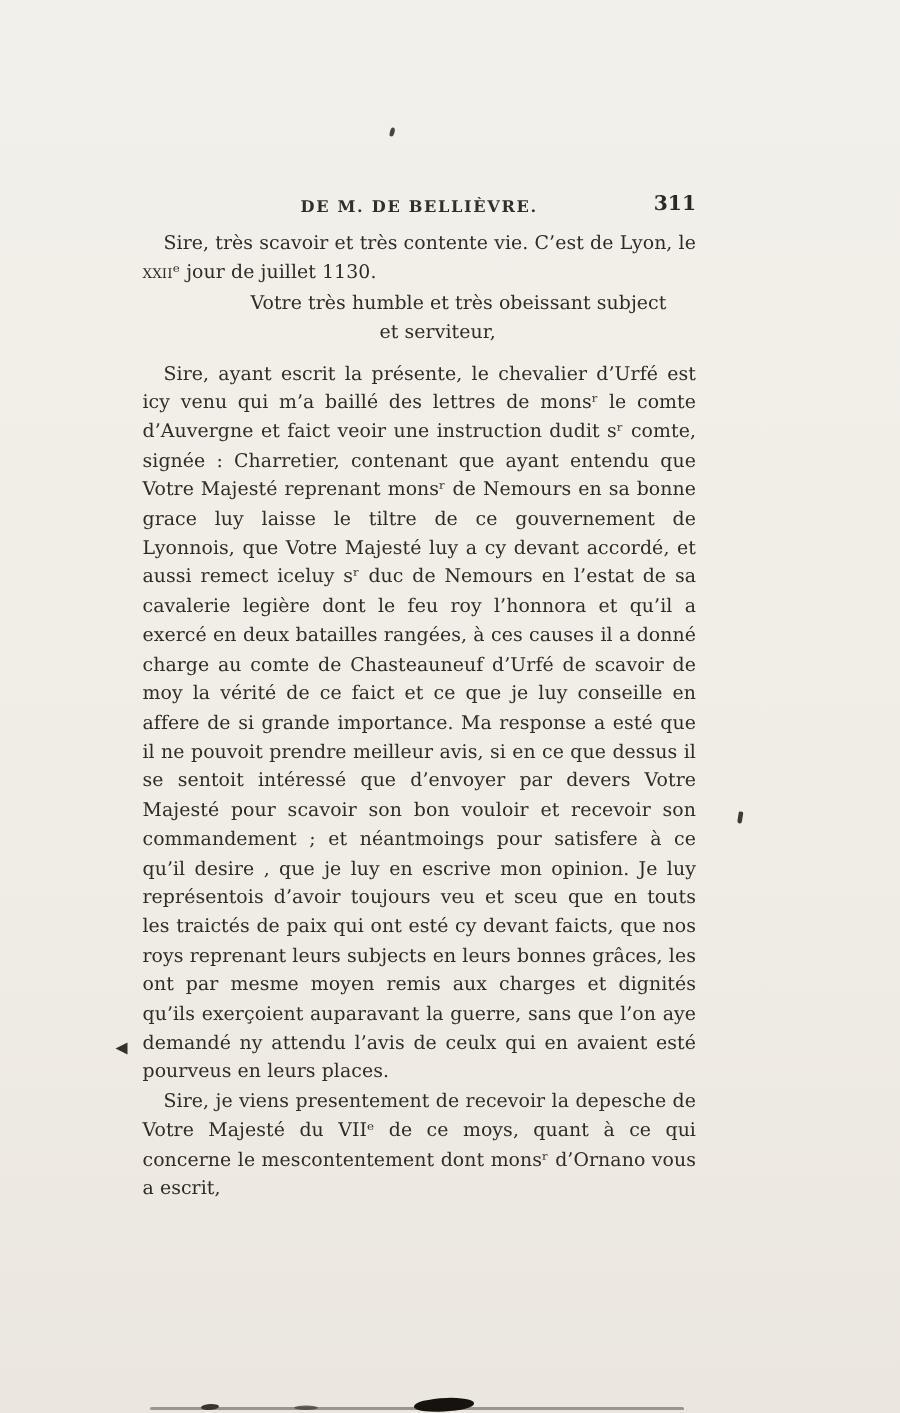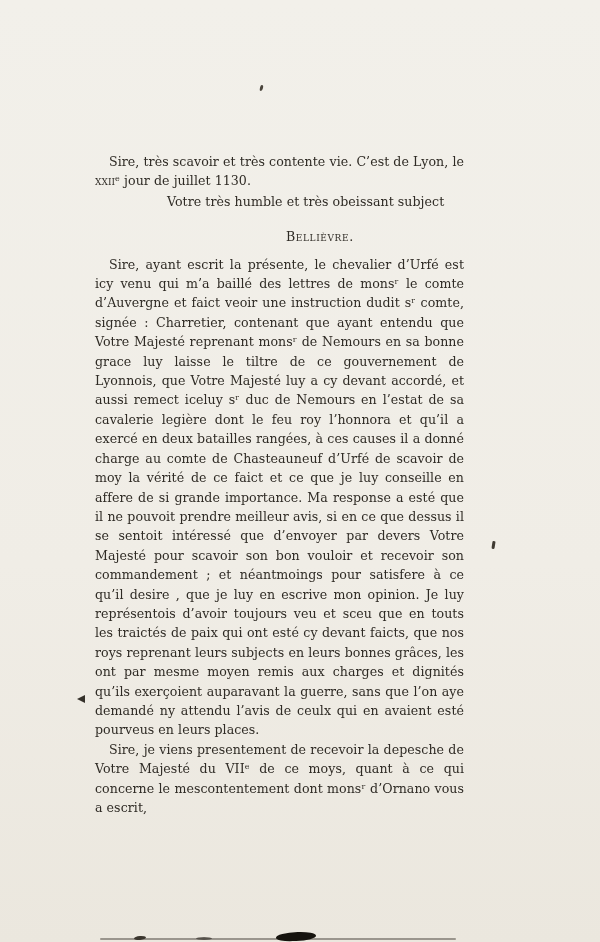--- a/index.html
+++ b/index.html
@@ -49,21 +49,21 @@
     text-align: justify;
     letter-spacing: 0.05px;
   }
   .text-block p { margin: 0; }
   .indent { text-indent: 14px; }
   .closing { margin: 1px 0 8px 0; }
   .closing div { white-space: nowrap; }
   .cl1 { padding-left: 72px; }
   .cl2 { padding-left: 158px; }
   .sig { padding-left: 191px; letter-spacing: 0.6px; }
-  .sc { font-variant: small-caps; margin-top: 16px; }
+  .sc { font-variant: small-caps; }
 
   
   .mark-top {
     position: absolute; left: 260px; top: 85px;
     width: 3px; height: 6px; background: #4a453c;
     border-radius: 50% 50% 60% 40%; transform: rotate(14deg);
   }
   .mark-right {
     position: absolute; left: 492px; top: 541px;
     width: 3px; height: 8px; background: #3f3a32;
@@ -97,29 +97,33 @@
     border-radius: 50%; opacity: 0.8;
   }
 </style>
 </head>
 <body>
 
 <div class="page">
 
   <span class="mark-top"></span>
 
+  <header class="running-head">
+    <span class="head-title">DE M. DE BELLIÈVRE.</span>
+    <span class="head-page">311</span>
+  </header>
 
   <main class="text-block">
 
 
     <p class="indent"><span>Sire, très scavoir et très contente vie. C’est de Lyon, le </span><span class="sc">xxiiᵉ</span><span> jour de juillet 1130.</span></p>
 
     <div class="closing">
       <div class="cl1">Votre très humble et très obeissant subject</div>
-      <div class="sig sc">Bellièvre.</div>
+      <div class="cl2">et serviteur,</div>
     </div>
 
     <p class="indent">Sire, ayant escrit la présente, le chevalier d’Urfé est icy venu qui m’a baillé des lettres de monsʳ le comte d’Auvergne et faict veoir une instruction dudit sʳ comte, signée : Charretier, contenant que ayant entendu que Votre Majesté reprenant monsʳ de Nemours en sa bonne grace luy laisse le tiltre de ce gouvernement de Lyonnois, que Votre Majesté luy a cy devant accordé, et aussi remect iceluy sʳ duc de Nemours en l’estat de sa cavalerie legière dont le feu roy l’honnora et qu’il a exercé en deux batailles rangées, à ces causes il a donné charge au comte de Chasteauneuf d’Urfé de scavoir de moy la vérité de ce faict et ce que je luy conseille en affere de si grande importance. Ma response a esté que il ne pouvoit prendre meilleur avis, si en ce que dessus il se sentoit intéressé que d’envoyer par devers Votre Majesté pour scavoir son bon vouloir et recevoir son commandement ; et néantmoings pour satisfere à ce qu’il desire , que je luy en escrive mon opinion. Je luy représentois d’avoir toujours veu et sceu que en touts les traictés de paix qui ont esté cy devant faicts, que nos roys reprenant leurs subjects en leurs bonnes grâces, les ont par mesme moyen remis aux charges et dignités qu’ils exerçoient auparavant la guerre, sans que l’on aye demandé ny attendu l’avis de ceulx qui en avaient esté pourveus en leurs places.</p>
 
     <p class="indent">Sire, je viens presentement de recevoir la depesche de Votre Majesté du VIIᵉ de ce moys, quant à ce qui concerne le mescontentement dont monsʳ d’Ornano vous a escrit,</p>
 
   </main>
 
   <span class="mark-right"></span>
   <span class="arrow-left"></span>

